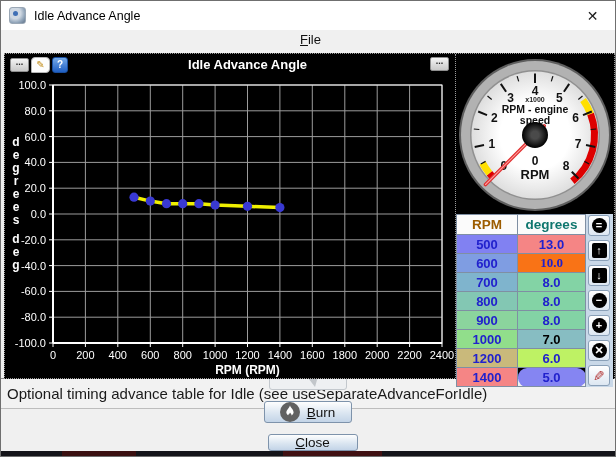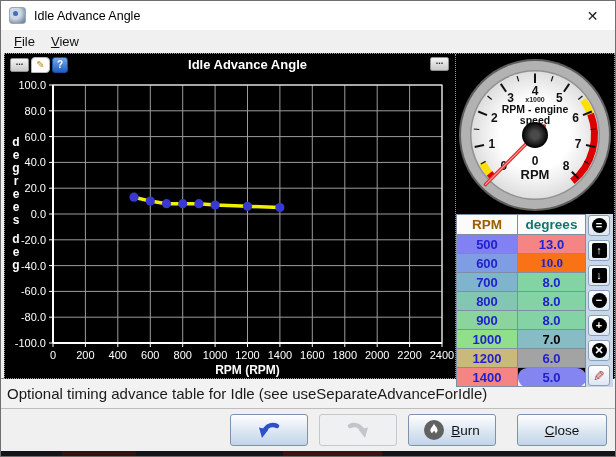--- a/index.html
+++ b/index.html
@@ -15,21 +15,21 @@
   
   .titlebar{height:29px;background:#ffffff;display:flex;align-items:center;padding-left:8px;flex-shrink:0;}
   .app-icon{width:15px;height:15px;border-radius:3px;
     background:radial-gradient(circle at 35% 35%,#cfd8e2 0 40%,#8fa3b8 70%,#5f7288 100%);
     border:1px solid #9aa7b5;position:relative;}
   .app-icon:after{content:"";position:absolute;left:3px;top:3px;width:5px;height:5px;border-radius:50%;background:#3f6fb5;}
   .title-text{font-size:12.5px;color:#000;margin-left:8px;flex:1;}
   .close-btn{width:45px;height:29px;display:flex;align-items:center;justify-content:center;
     font-size:14px;color:#1a1a1a;font-weight:300;cursor:default;}
   
-  .menubar{height:22px;background:#f0f0f0;display:flex;align-items:center;padding-left:5px;font-size:13px;color:#111;flex-shrink:0;}
+  .menubar{height:22px;background:#f0f0f0;display:flex;align-items:center;padding-left:5px;font-size:13px;color:#111;flex-shrink:0;flex-direction:column;}
   .menu-item{padding:2px 8px;}
   .u{text-decoration:underline;}
   
   .content{height:326px;position:relative;background:#f0f0f0;flex-shrink:0;}
   .main-area{position:absolute;left:3px;top:1px;width:609px;height:324px;border:1px dotted #9a9a9a;background:#000;display:flex;}
   .chart-panel{position:relative;width:450px;height:100%;}
   .chart-canvas{position:absolute;left:0;top:0;line-height:0;}
   .corner-icons{position:absolute;left:5px;top:3px;display:flex;gap:2px;align-items:center;}
   .dots-btn{width:17px;height:12px;background:linear-gradient(#f4f4f4,#c9c9c9);border:1px solid #8f8f8f;border-radius:2px;
     color:#222;font-size:9px;line-height:7px;text-align:center;font-weight:bold;}
@@ -52,21 +52,21 @@
   .side-btn .circle{width:15px;height:15px;border-radius:50%;background:#000;color:#fff;font-size:11px;font-weight:bold;
     display:flex;align-items:center;justify-content:center;line-height:1;}
   .side-btn .square{width:15px;height:15px;border-radius:2px;background:#000;color:#fff;font-size:11px;font-weight:bold;
     display:flex;align-items:center;justify-content:center;line-height:1;}
   .side-btn .pencil{font-size:14px;color:#b03030;transform:scaleX(-1);line-height:1;}
   
   .desc-bar{height:30px;background:#f2f2f2;border-top:1px solid #8a8a8a;display:flex;align-items:center;
     padding-left:6px;font-size:15px;color:#1a1a1a;flex-shrink:0;box-sizing:border-box;}
   
   .footer{height:43px;background:#f0f0f0;border-top:1px solid #bdbdbd;display:flex;align-items:center;
-    justify-content:flex-end;gap:11px;padding-right:8px;flex-shrink:0;box-sizing:border-box;}
+    justify-content:flex-end;gap:11px;padding-right:1px;flex-shrink:0;box-sizing:border-box;flex-direction:column;}
   .btn{height:32px;border:1px solid #7e93ab;border-radius:3px;
     background:linear-gradient(#fefefe,#dbe6f1 55%,#c3d4e7);
     display:flex;align-items:center;justify-content:center;gap:7px;
     font-family:"Liberation Sans",sans-serif;font-size:13.5px;color:#111;padding:0;}
   .btn.undo{width:78px;} .btn.redo{width:78px;background:#eef0f2;border-color:#c3c8cd;} 
   .btn.burn{width:88px;} .btn.close{width:90px;margin-left:10px;}
   .flame-circle{width:20px;height:20px;border-radius:50%;background:#616161;display:flex;align-items:center;justify-content:center;}
   .bottom-strip{flex:1;background:linear-gradient(90deg,#141419 0 10%,#3a0f10 10% 22%,#141419 22% 46%,#401012 46% 62%,#141419 62% 100%);}
 </style>
 </head>
@@ -286,21 +286,21 @@
                 <tr>
                   <td style="background: rgb(139, 212, 157); color: rgb(33, 33, 205);">900</td>
                   <td style="background: rgb(131, 211, 165); color: rgb(33, 33, 205);">8.0</td>
                 </tr>
                 <tr>
                   <td style="background: rgb(145, 222, 139); color: rgb(33, 33, 205);">1000</td>
                   <td style="background: rgb(135, 189, 194); color: #000000;">7.0</td>
                 </tr>
                 <tr>
                   <td style="background: rgb(201, 185, 123); color: rgb(33, 33, 205);">1200</td>
-                  <td style="background: #a3a3a3; color: rgb(33, 33, 205);">6.0</td>
+                  <td style="background: #bef264; color: rgb(33, 33, 205);">6.0</td>
                 </tr>
                 <tr>
                   <td style="background: rgb(245, 133, 133); color: rgb(33, 33, 205);">1400</td>
                   <td style="background: rgb(133, 133, 242); color: rgb(33, 33, 205); border-radius: 9px;">5.0</td>
                 </tr>
               </tbody>
           </table>
           <div class="btn-col">
               <div class="side-btn">
                 <span class="circle">=</span>

